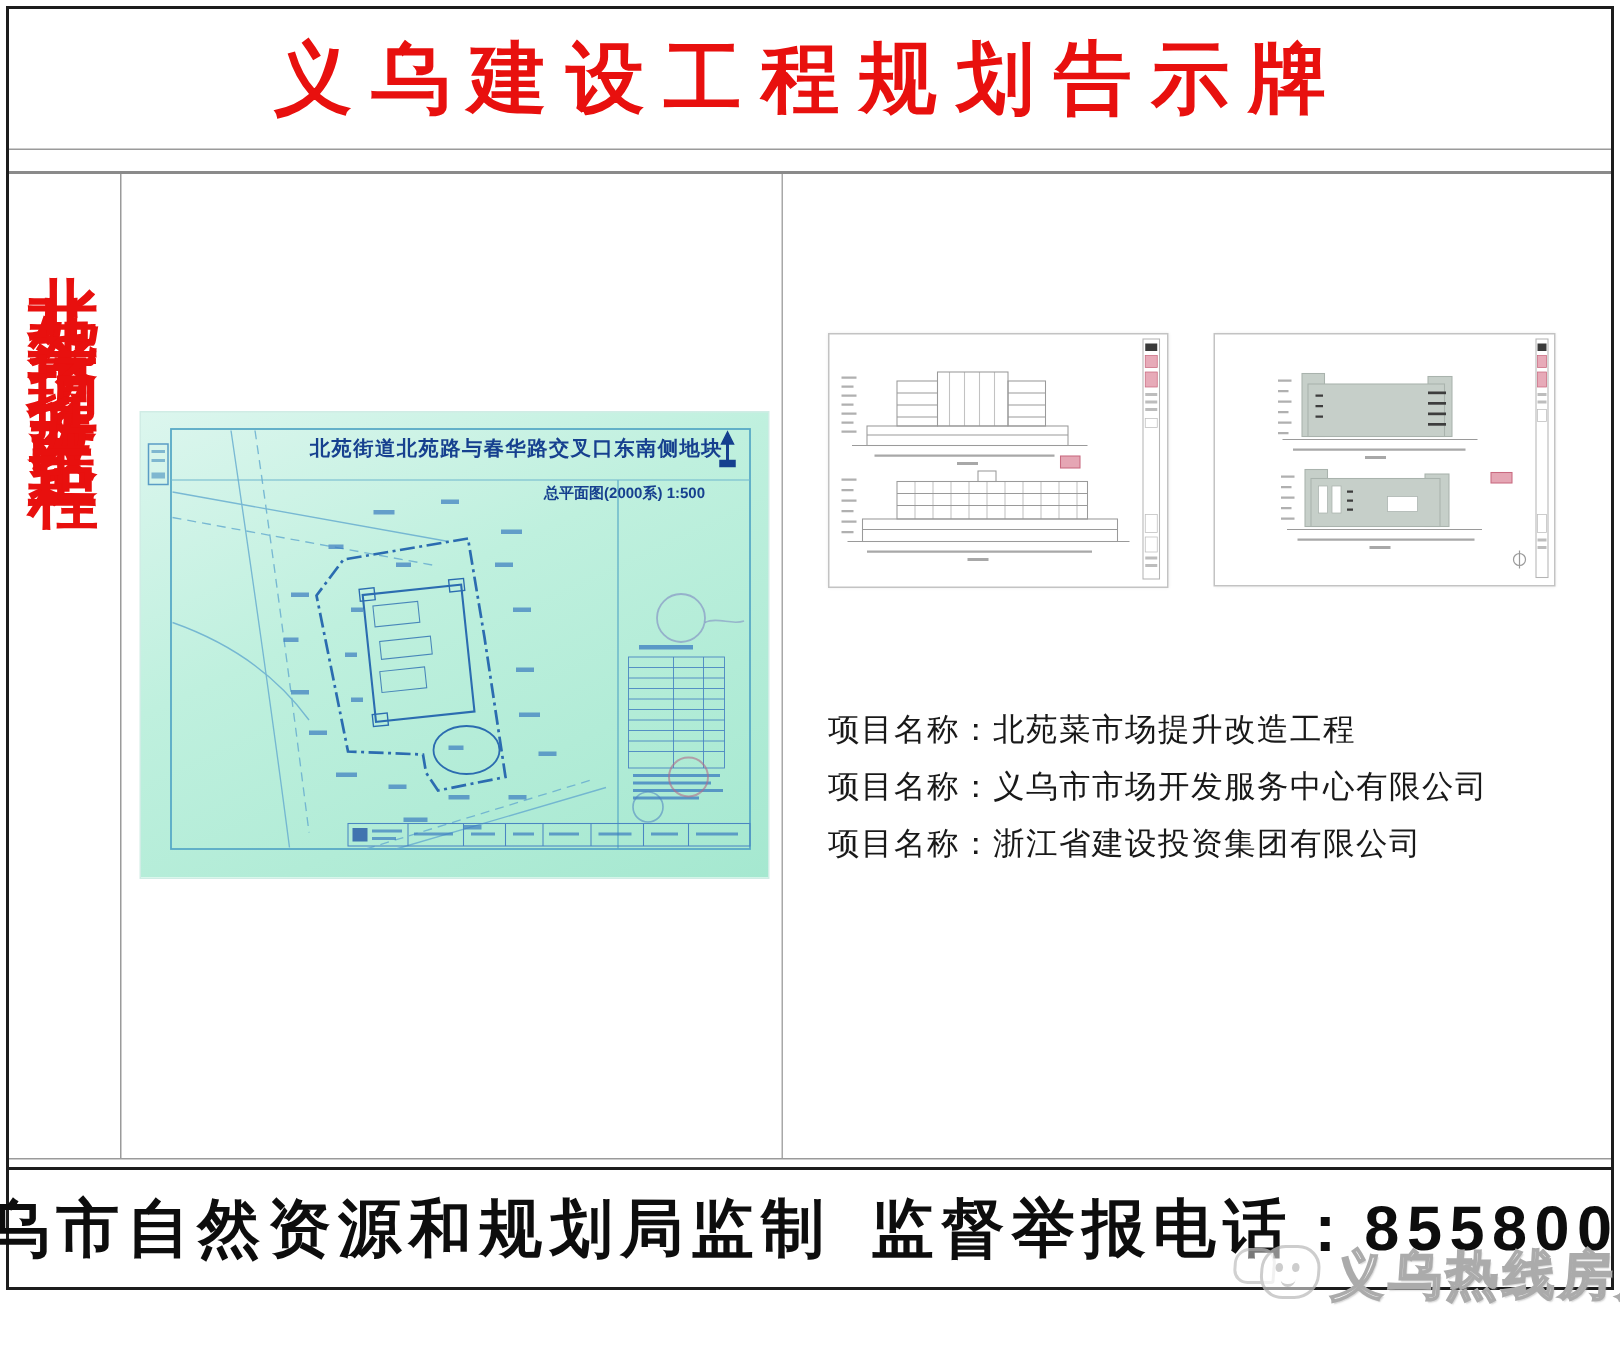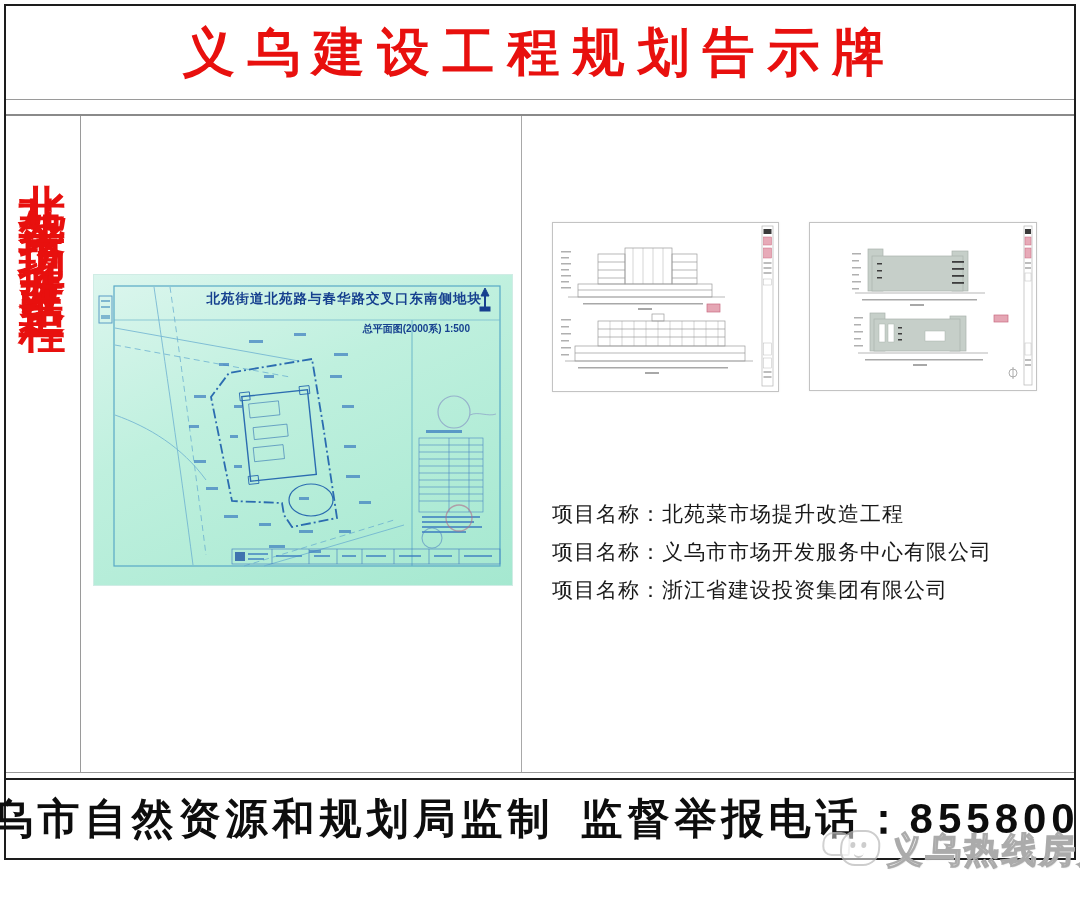--- a/index.html
+++ b/index.html
@@ -25,21 +25,21 @@
   .plan-title{position:absolute;right:30px;top:15px;font-size:13.5px;font-weight:bold;color:#16408f;letter-spacing:1px;white-space:nowrap;}
   .plan-subtitle{position:absolute;right:42px;top:47px;font-size:10px;font-weight:bold;color:#16408f;white-space:nowrap;}
 
   
   .sheet{position:absolute;background:#fff;border:1px solid #c3c3c3;box-shadow:0 0 2px rgba(0,0,0,.08);}
   .sheet svg{position:absolute;left:0;top:0;}
   .sheet1{left:30px;top:106px;width:225px;height:168px;}
   .sheet2{left:287px;top:106px;width:226px;height:167px;}
 
   
-  .project-info{position:absolute;left:30px;top:352px;margin-top:27px;}
+  .project-info{position:absolute;left:30px;top:352px;}
   .project-info div{font-size:21px;color:#191919;font-weight:500;line-height:38px;letter-spacing:1px;white-space:nowrap;}
 
   
   .watermark{position:absolute;left:822px;top:824px;display:flex;align-items:center;z-index:5;transform:skewX(-4deg);}
   .wm-icon{position:relative;width:66px;height:52px;opacity:.75;}
   .wm-bubble-l{position:absolute;left:0;top:8px;width:24px;height:20px;border:2.5px solid #c2c2c2;border-radius:10px 10px 2px 10px;background:rgba(255,255,255,.6);}
   .wm-bubble-r{position:absolute;left:18px;top:6px;width:36px;height:32px;border:2.5px solid #bdbdbd;border-radius:16px;background:rgba(255,255,255,.7);}
   .wm-eye{position:absolute;width:5px;height:6px;background:#bdbdbd;border-radius:50%;top:10px;}
   .wm-eye.e1{left:8px;} .wm-eye.e2{left:19px;}
   .wm-mouth{position:absolute;left:12px;top:19px;width:10px;height:5px;border-bottom:2px solid #bdbdbd;border-radius:0 0 8px 8px;}

